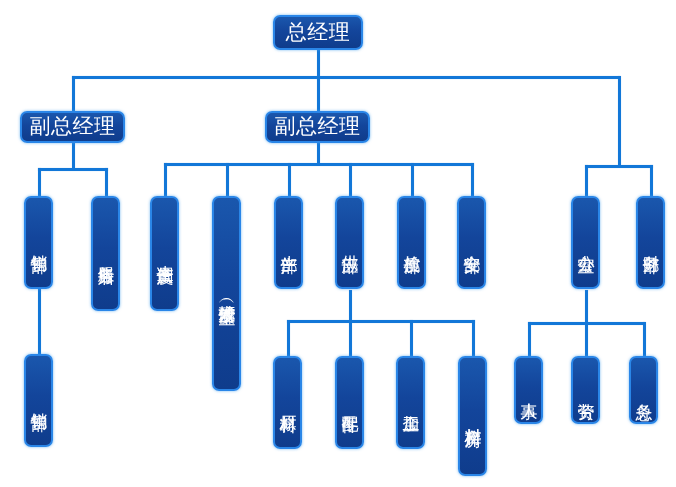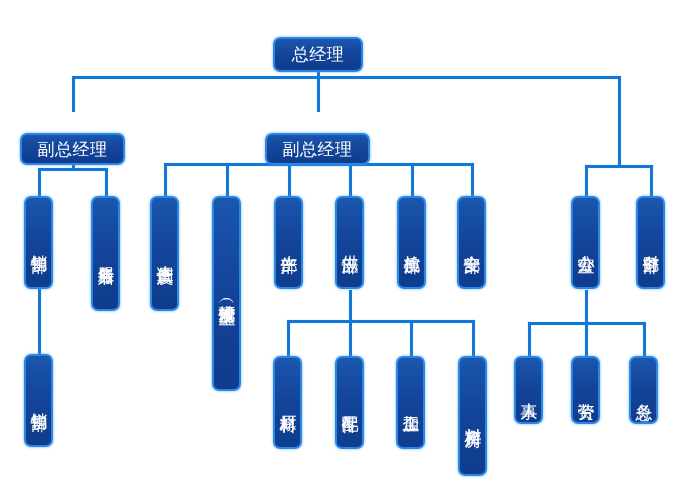--- a/index.html
+++ b/index.html
@@ -38,24 +38,23 @@
     color: #ffffff;
     display: flex;
     align-items: center;
     justify-content: center;
     text-align: center;
     letter-spacing: 0.5px;
     user-select: none;
   }
   
   .node.horiz {
-    font-size: 17px;
+    font-size: 21px;
     line-height: 1.1;
     padding: 14px 6px;
-    margin-top: 22px;
   }
   
   .node.vert {
     writing-mode: vertical-rl;
     text-orientation: upright;
     font-size: 17px;
     line-height: 1.05;
     padding: 6px 2px;
     white-space: nowrap;
   }

